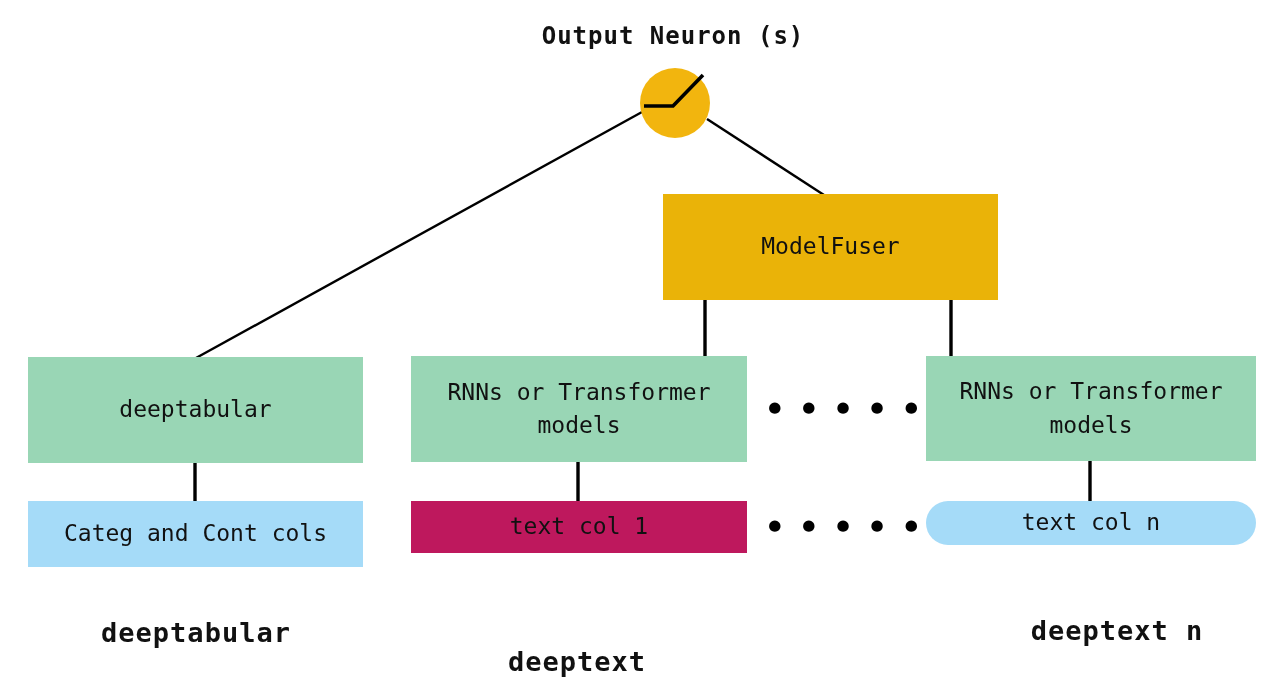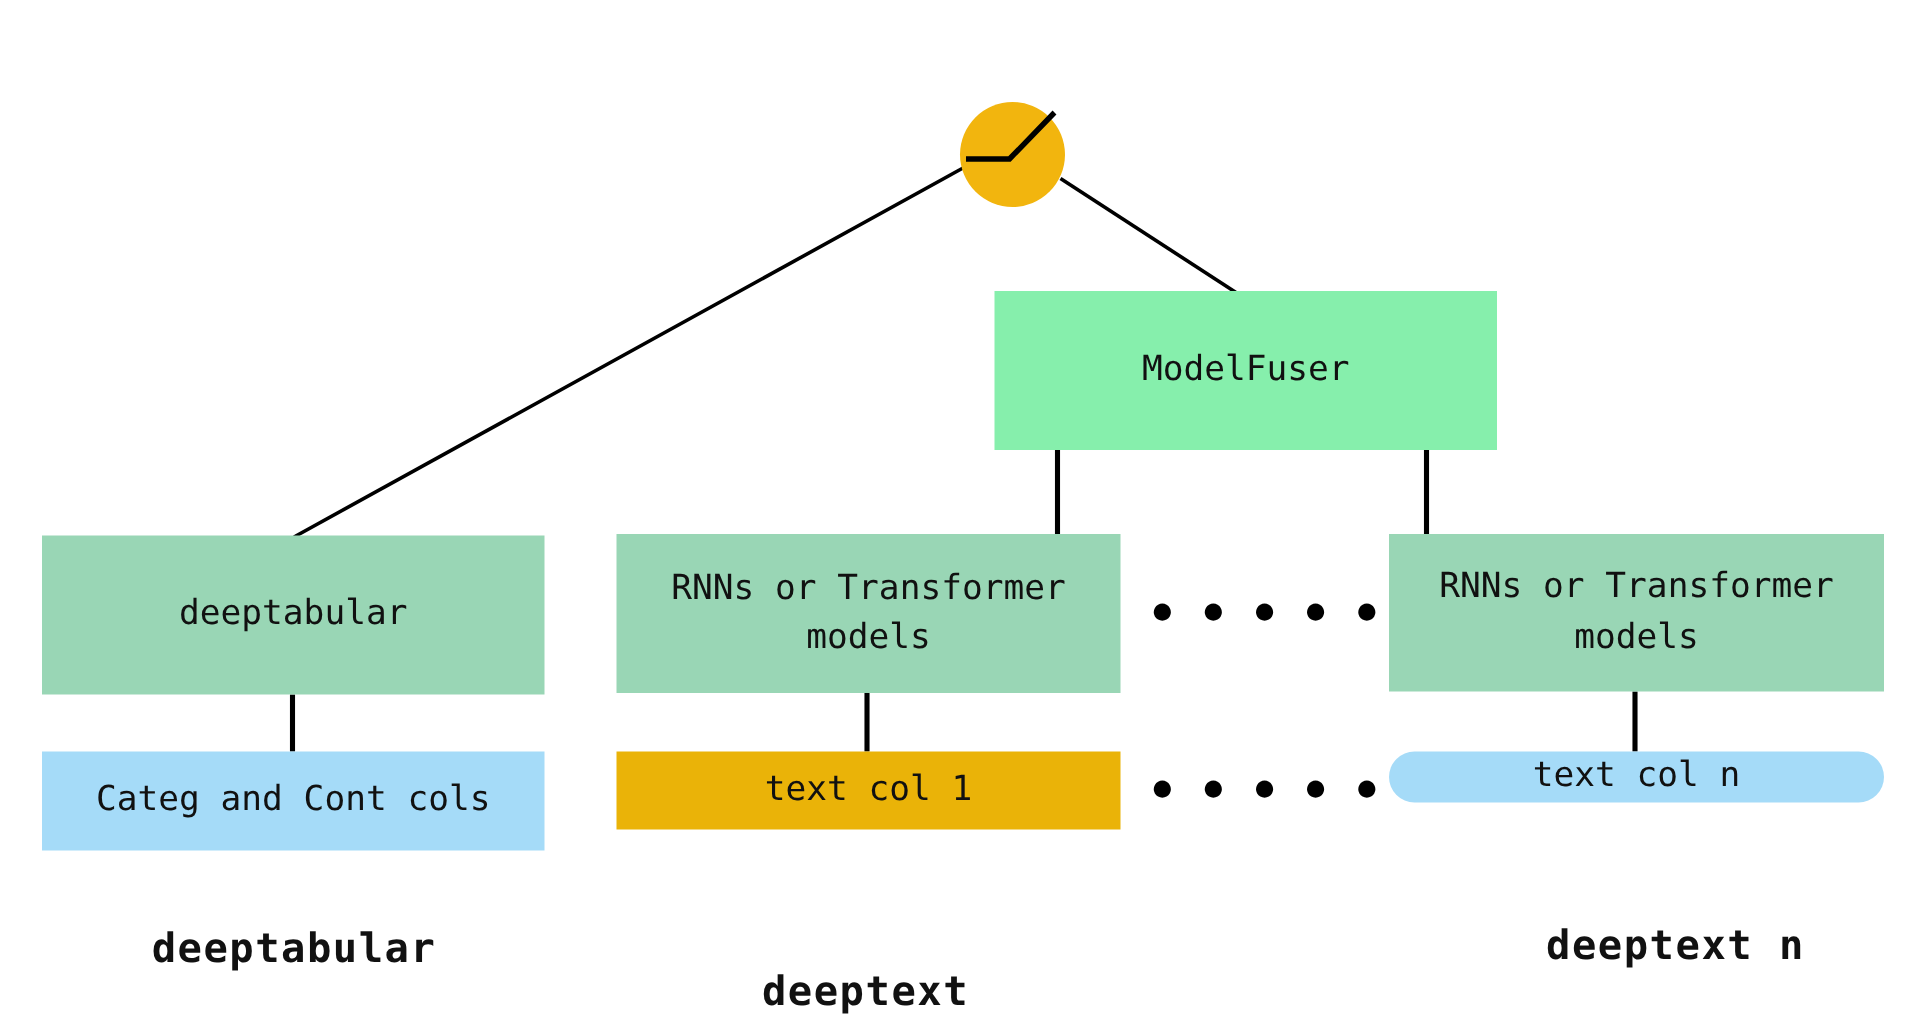--- a/index.html
+++ b/index.html
@@ -41,21 +41,21 @@
     line-height: 1.45;
     padding: 0 10px;
   }
 
   .node-fuser    { left: 663px; top: 194px; width: 335px; height: 106px; }
   .node-model-a  { left:  28px; top: 357px; width: 335px; height: 106px; }
   .node-model-b  { left: 411px; top: 356px; width: 336px; height: 106px; }
   .node-model-c  { left: 926px; top: 356px; width: 330px; height: 105px; }
   .node-input-a  { left:  28px; top: 501px; width: 335px; height:  66px; }
   .node-input-b  { left: 411px; top: 501px; width: 336px; height:  52px; }
-  .node-input-c  { left: 926px; top: 501px; width: 330px; height:  34px; border-radius: 22px; }
+  .node-input-c  { left: 926px; top: 501px; width: 330px; height:  44px; border-radius: 22px; }
 
   .ellipsis {
     position: absolute;
     transform: translate(-50%, -50%);
     font-family: "DejaVu Sans", sans-serif;
     font-size: 15px;
     letter-spacing: 21px;
     text-indent: 21px; 
     white-space: nowrap;
     color: #000;
@@ -87,39 +87,40 @@
     <line class="wire" x1="707" y1="119" x2="824" y2="195" stroke-width="2.4"></line>
     <line class="wire" x1="705" y1="300" x2="705" y2="357" stroke-width="3.4"></line>
     <line class="wire" x1="951" y1="300" x2="951" y2="357" stroke-width="3.4"></line>
     <line class="wire" x1="195" y1="463" x2="195" y2="501" stroke-width="3.4"></line>
     <line class="wire" x1="578" y1="462" x2="578" y2="501" stroke-width="3.4"></line>
     <line class="wire" x1="1090" y1="461" x2="1090" y2="501" stroke-width="3.4"></line>
     <circle cx="675" cy="103" r="35" style="fill: rgb(242, 181, 14);"></circle>
     <polyline class="wire" points="644,106 673,106 703,75" stroke-width="3.6"></polyline>
   </svg>
 
+  <div class="diagram-title">Output Neuron (s)</div>
 
-  <div class="node node-fuser" style="background: #86efac;">
+  <div class="node node-fuser" style="background: #eab308;">
     <span>ModelFuser</span>
   </div>
 
   <div class="node node-model-a" style="background: rgb(153, 214, 181);">
     <span>deeptabular</span>
   </div>
   <div class="node node-model-b" style="background: rgb(153, 214, 181);">
     <span>RNNs or Transformer models</span>
   </div>
   <div class="node node-model-c" style="background: rgb(153, 214, 181);">
     <span>RNNs or Transformer models</span>
   </div>
 
   <div class="node node-input-a" style="background: rgb(165, 219, 248);">
     <span>Categ and Cont cols</span>
   </div>
-  <div class="node node-input-b" style="background: #eab308;">
+  <div class="node node-input-b" style="background: #be185d;">
     <span>text col 1</span>
   </div>
   <div class="node node-input-c" style="background: rgb(165, 219, 248);">
     <span>text col n</span>
   </div>
 
   <div class="ellipsis ellipsis-models">●●●●●</div>
   <div class="ellipsis ellipsis-inputs">●●●●●</div>
 
   <div class="component-label component-label-a">deeptabular</div>

